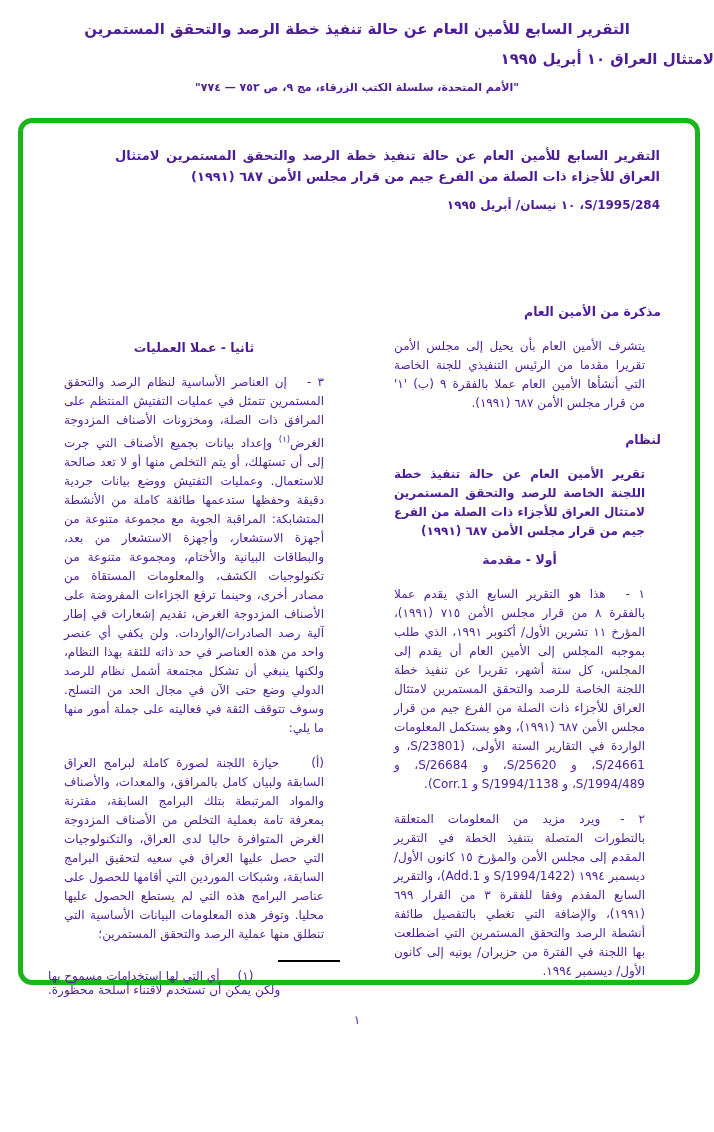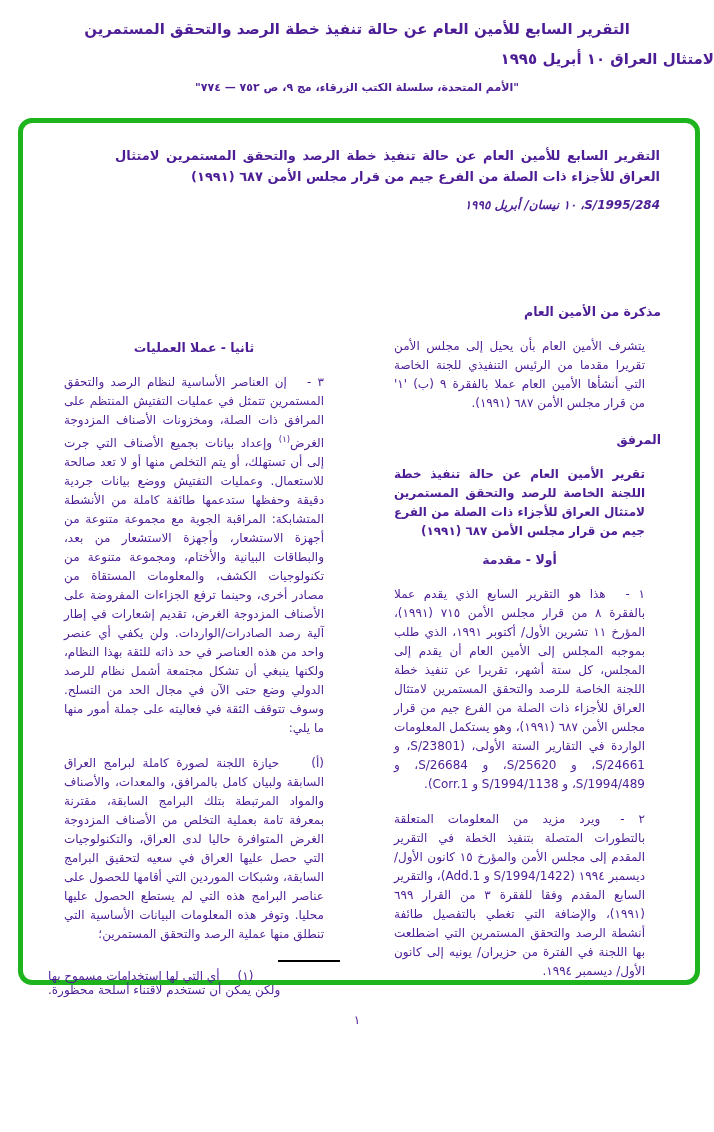--- a/index.html
+++ b/index.html
@@ -14,21 +14,21 @@
   .hl3{font-size:11px;font-weight:bold;margin-top:13px;}
   
   .doc-box{
     position:absolute;left:18px;top:118px;width:682px;height:867px;
     box-sizing:border-box;border:5px solid #1eb41e;border-radius:14px;background:#fff;
   }
   .doc-title{
     direction:rtl;text-align:justify;font-weight:bold;
     font-size:13px;line-height:21px;margin:22px 35px 0 92px;
   }
-  .doc-date{direction:rtl;text-align:right;font-weight:bold;font-size:12px;margin:11px 35px 0 0;font-style:italic;}
+  .doc-date{direction:rtl;text-align:right;font-weight:bold;font-size:12px;margin:11px 35px 0 0;}
   
   .columns{
     position:absolute;top:179px;left:22px;right:34px;
     display:flex;direction:rtl;gap:38px;align-items:flex-end;
   }
   .col{font-size:12px;line-height:19px;}
   .col-first{width:283px;flex:0 0 283px;}
   .col-second{width:292px;flex:0 0 292px;}
   .body-p{margin:16px;text-align:justify;}
   .bold{font-weight:bold;}
@@ -65,21 +65,21 @@
 
     <div class="doc-title">التقرير السابع للأمين العام عن حالة تنفيذ خطة الرصد والتحقق المستمرين لامتثال العراق للأجزاء ذات الصلة من الفرع جيم من قرار مجلس الأمن ٦٨٧ (١٩٩١)</div>
     <div class="doc-date">S/1995/284، ١٠ نيسان/ أبريل ١٩٩٥</div>
 
     <div class="columns">
 
       <div class="col col-first">
         <div class="h-run">مذكرة من الأمين العام</div>
         <p class="body-p mb-memo">يتشرف الأمين العام بأن يحيل إلى مجلس الأمن تقريرا مقدما من الرئيس التنفيذي للجنة الخاصة التي أنشأها الأمين العام عملا بالفقرة ٩ (ب) '١' من قرار مجلس الأمن ٦٨٧ (١٩٩١).</p>
 
-        <div class="h-run">المرفق</div>
+        <div class="h-run">لنظام</div>
         <p class="body-p bold mb-annex">تقرير الأمين العام عن حالة تنفيذ خطة اللجنة الخاصة للرصد والتحقق المستمرين لامتثال العراق للأجزاء ذات الصلة من الفرع جيم من قرار مجلس الأمن ٦٨٧ (١٩٩١)</p>
 
         <div class="h-center h-sec1">أولا - مقدمة</div>
 
         <p class="body-p mb-p1"><span class="pmark">١ -</span><span class="tab"></span><span>هذا هو التقرير السابع الذي يقدم عملا بالفقرة ٨ من قرار مجلس الأمن ٧١٥ (١٩٩١)، المؤرخ ١١ تشرين الأول/ أكتوبر ١٩٩١، الذي طلب بموجبه المجلس إلى الأمين العام أن يقدم إلى المجلس، كل ستة أشهر، تقريرا عن تنفيذ خطة اللجنة الخاصة للرصد والتحقق المستمرين لامتثال العراق للأجزاء ذات الصلة من الفرع جيم من قرار مجلس الأمن ٦٨٧ (١٩٩١)، وهو يستكمل المعلومات الواردة في التقارير الستة الأولى، (S/23801، و S/24661، و S/25620، و S/26684، و S/1994/489، و S/1994/1138 و Corr.1).</span></p>
 
         <p class="body-p"><span class="pmark">٢ -</span><span class="tab"></span><span>ويرد مزيد من المعلومات المتعلقة بالتطورات المتصلة بتنفيذ الخطة في التقرير المقدم إلى مجلس الأمن والمؤرخ ١٥ كانون الأول/ ديسمبر ١٩٩٤ (S/1994/1422 و Add.1)، والتقرير السابع المقدم وفقا للفقرة ٣ من القرار ٦٩٩ (١٩٩١)، والإضافة التي تغطي بالتفصيل طائفة أنشطة الرصد والتحقق المستمرين التي اضطلعت بها اللجنة في الفترة من حزيران/ يونيه إلى كانون الأول/ ديسمبر ١٩٩٤.</span></p>
       </div>
 
       <div class="col col-second">

